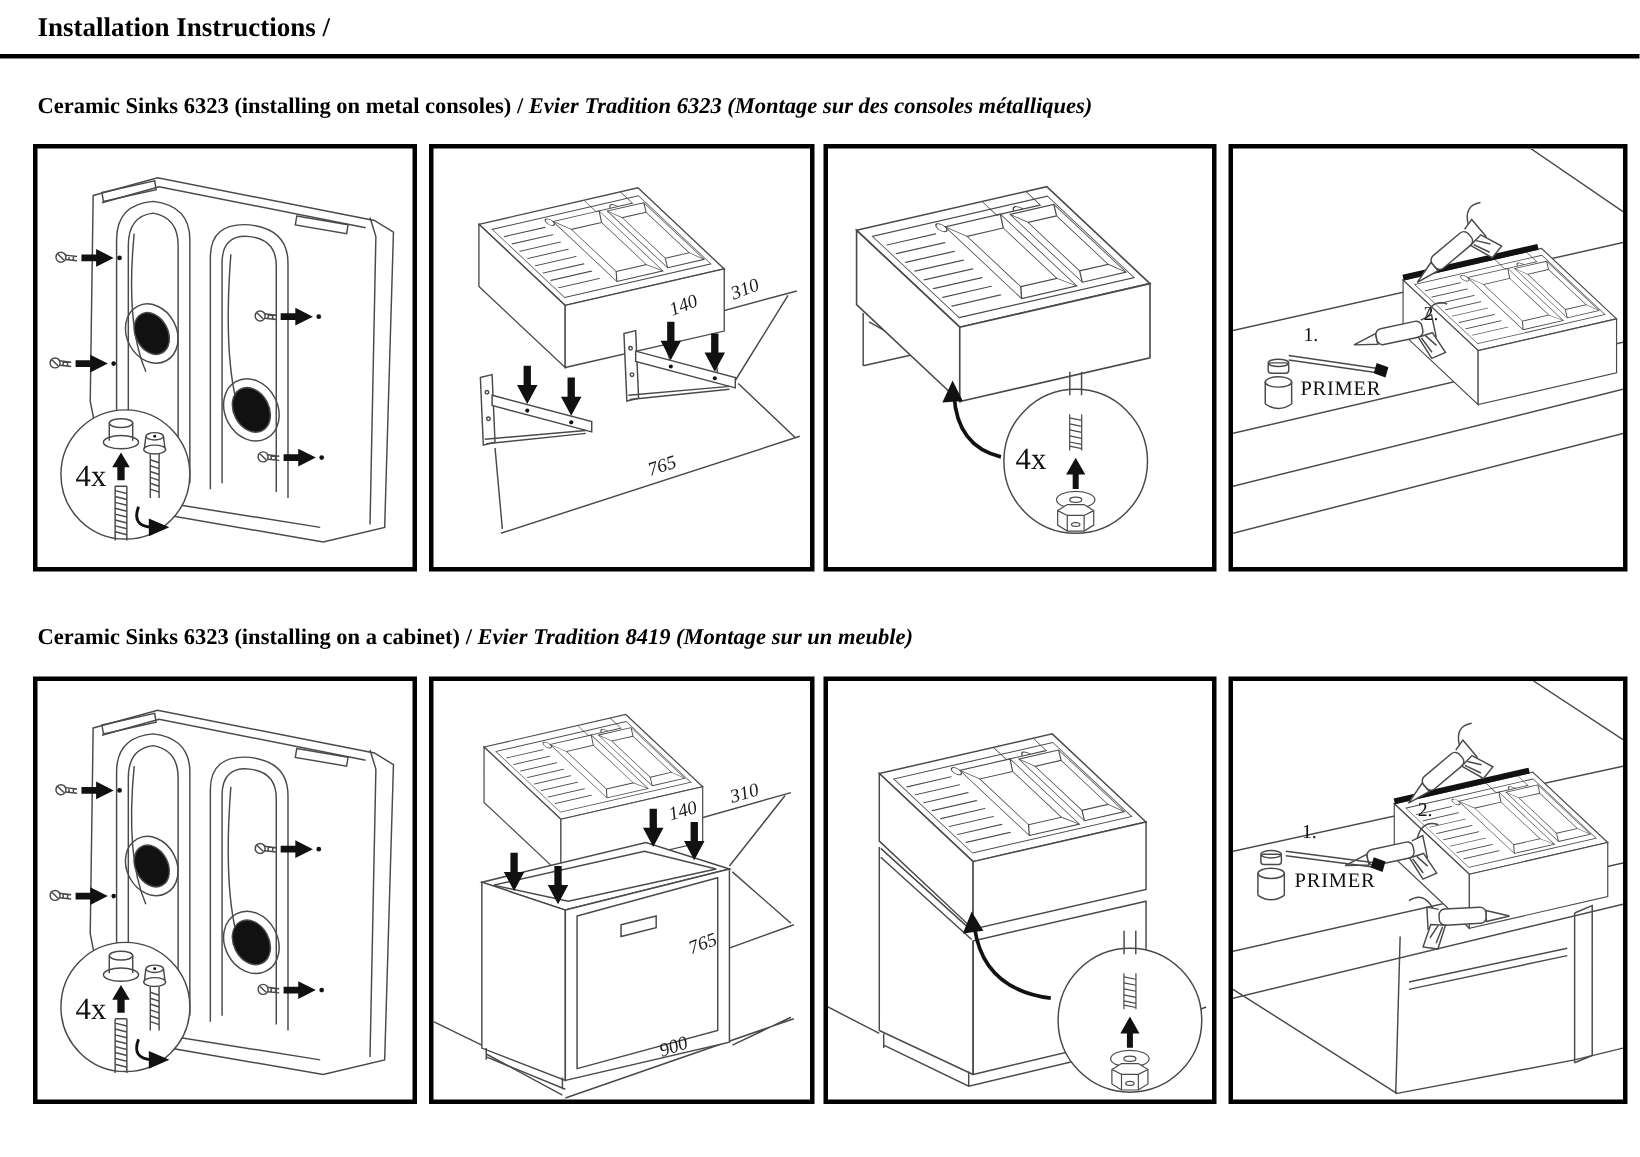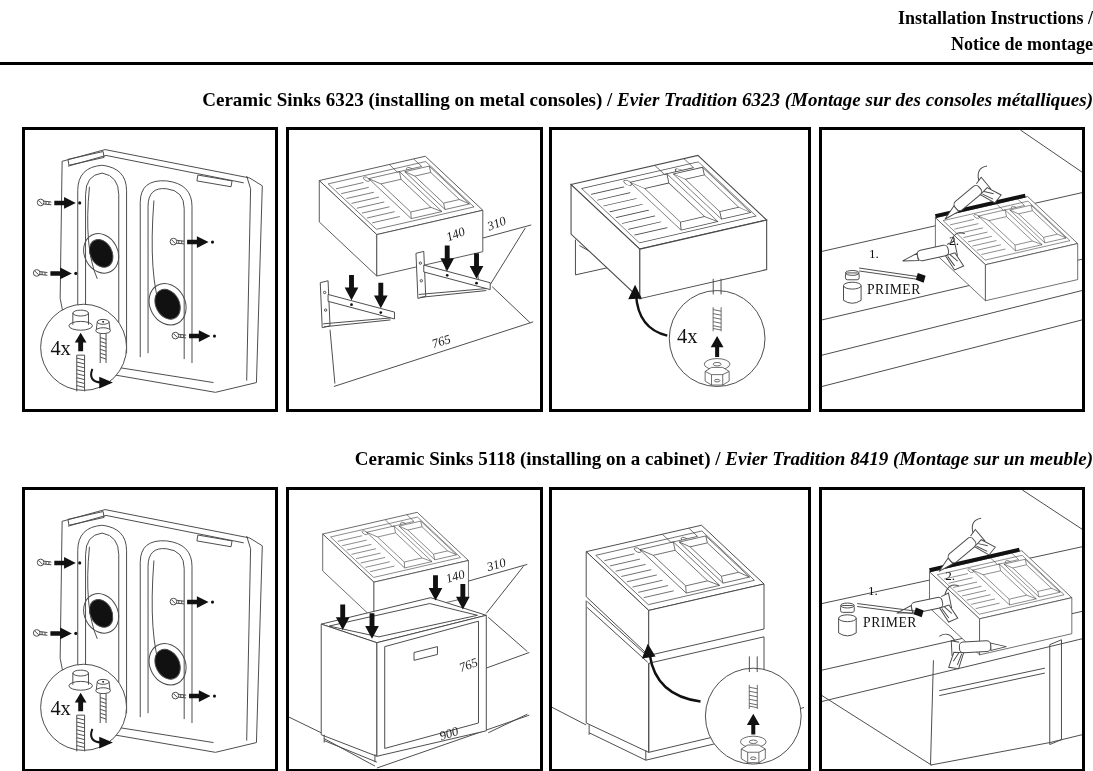--- a/index.html
+++ b/index.html
@@ -1,25 +1,25 @@
 <!DOCTYPE html>
 <html><head>
 <meta charset="utf-8">
 <style>
   * { margin:0; padding:0; box-sizing:border-box; }
   html,body { background:#fff; }
   body {
     width:1093px; height:771px; overflow:hidden;
     font-family:"Liberation Serif", serif; color:#000;
   }
-  .page { position:relative; width:1093px; height:621px; background:#fff;text-align:right; }
+  .page { position:relative; width:1093px; height:621px; background:#fff; }
   .doc-title { padding:5px 0 0 25px; }
   .doc-title div { font-size:18px; font-weight:bold; line-height:26px; }
   .rule { height:3px; background:#000; margin-top:5px; width:1093px; }
-  .section-heading { margin:24px 0 0 25px; font-size:19px; font-weight:bold; white-space:nowrap; }
+  .section-heading { margin:24px 0 0 25px; font-size:15px; font-weight:bold; white-space:nowrap; }
   .section-heading .h-fr { font-style:italic; font-weight:bold; }
   .panel-row { display:flex; margin:16px 0 0 22px; gap:0; }
   .panel { height:285px; border:3px solid #000; background:#fff; flex:none; }
   .panel.w1 { width:256px; margin-right:8px; }
   .panel.w2 { width:257px; margin-right:6px; }
   .panel.w3 { width:262px; margin-right:8px; }
   .panel.w4 { width:266px; }
   .panel svg { display:block; width:100%; height:100%; }
   .row2 { margin-top:17px; }
   .sh2 { margin-top:36px; }
@@ -133,21 +133,20 @@
     <path d="M69,244 Q64,257 78,258" stroke-width="2" stroke="#111"></path>
     <path fill="#111" stroke="none" d="M76,252 L90,258 L76,264 Z"></path>
   </g>
 </defs>
 </svg>
 
 <div class="page">
 
   <div class="doc-title">
     <div>Installation Instructions /</div>
-    <div>Notice de montage</div>
   </div>
   <div class="rule"></div>
 
   <section>
     <h2 class="section-heading"><span>Ceramic Sinks 6323 (installing on metal consoles)</span><span> / </span><span class="h-fr">Evier Tradition 6323 (Montage sur des consoles métalliques)</span></h2>
 
     <div class="panel-row">
 
       <figure class="panel w1">
         <svg viewBox="0 0 256 285" preserveAspectRatio="none">
@@ -211,21 +210,21 @@
           </g>
           <text class="step" x="48" y="131">1.</text>
           <text class="step" x="130" y="117">2.</text>
           <text class="primer-label" x="46" y="168">PRIMER</text>
         </svg>
       </figure>
     </div>
   </section>
 
   <section>
-    <h2 class="section-heading sh2"><span>Ceramic Sinks 5118 (installing on a cabinet)</span><span> / </span><span class="h-fr">Evier Tradition 8419 (Montage sur un meuble)</span></h2>
+    <h2 class="section-heading sh2"><span>Ceramic Sinks 6323 (installing on a cabinet)</span><span> / </span><span class="h-fr">Evier Tradition 8419 (Montage sur un meuble)</span></h2>
 
     <div class="panel-row row2">
 
       <figure class="panel w1">
         <svg viewBox="0 0 256 285" preserveAspectRatio="none">
           <use href="#underside"></use>
           <text class="qty" x="26" y="230">4x</text>
         </svg>
       </figure>
 

